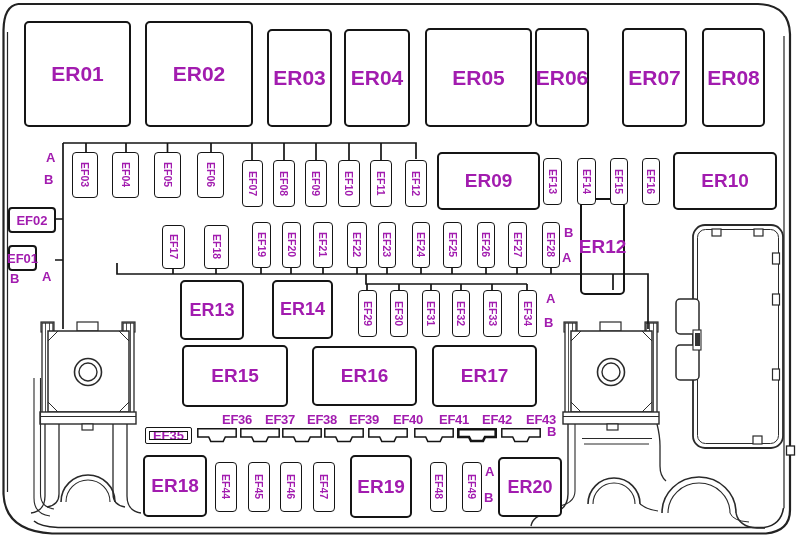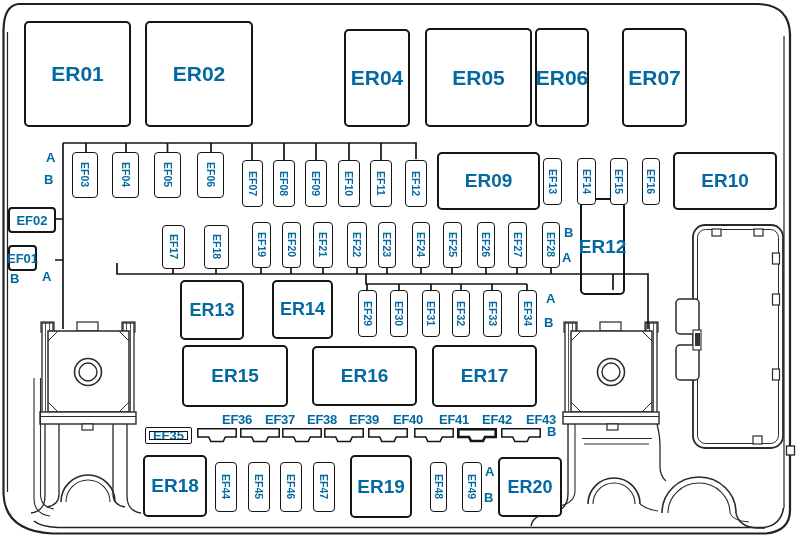--- a/index.html
+++ b/index.html
@@ -1,17 +1,17 @@
 <!DOCTYPE html>
 <html><head>
 <meta charset="utf-8">
 <style>
   html,body{margin:0;padding:0;background:#fff;}
   #stage{position:relative;width:800px;height:538px;background:#fff;overflow:hidden;
-         font-family:"Liberation Sans",sans-serif;color:#0369a1;}
+         font-family:"Liberation Sans",sans-serif;color:#a21caf;}
   .abs{position:absolute;box-sizing:border-box;}
   svg.layer{position:absolute;left:0;top:0;pointer-events:none;}
   .er{border:2px solid #151515;border-radius:5px;background:#fff;display:flex;
       align-items:center;justify-content:center;font-weight:700;z-index:2;}
   .fs21{font-size:21px;} .fs20{font-size:19px;} .fs19{font-size:18px;}
   .fv{border:1.6px solid #151515;border-radius:4px;background:#fff;display:flex;
       align-items:center;justify-content:center;font-weight:700;font-size:10.5px;
       writing-mode:vertical-rl;letter-spacing:0px;z-index:2;}
   .fh{border:2px solid #151515;border-radius:4px;background:#fff;display:flex;
       align-items:center;justify-content:center;font-weight:700;font-size:13px;z-index:2;}
@@ -101,24 +101,26 @@
       <rect x="753" y="436" width="9" height="8" fill="#fff" stroke-width="1.2"></rect>
       <rect x="676" y="299" width="23" height="35" rx="4" fill="#fff" stroke-width="1.5"></rect>
       <rect x="676" y="345" width="23" height="35" rx="4" fill="#fff" stroke-width="1.5"></rect>
       <rect x="693" y="330" width="8" height="20" fill="#fff" stroke-width="1.1"></rect>
       <rect x="695" y="333" width="5" height="13" fill="#333" stroke="none"></rect>
     </g>
   </svg>
 
   <div class="abs er fs21" style="left:24px;top:21px;width:107px;height:106px">ER01</div>
   <div class="abs er fs21" style="left:145px;top:21px;width:108px;height:106px">ER02</div>
+  <div class="abs er fs21" style="left:267px;top:29px;width:65px;height:98px">ER03</div>
   <div class="abs er fs21" style="left:344px;top:29px;width:66px;height:98px">ER04</div>
   <div class="abs er fs21" style="left:425px;top:28px;width:107px;height:99px">ER05</div>
   <div class="abs er fs21" style="left:535px;top:28px;width:54px;height:99px">ER06</div>
   <div class="abs er fs21" style="left:622px;top:28px;width:65px;height:99px">ER07</div>
+  <div class="abs er fs21" style="left:702px;top:28px;width:63px;height:99px">ER08</div>
   <div class="abs er fs20" style="left:437px;top:152px;width:103px;height:58px">ER09</div>
   <div class="abs er fs20" style="left:673px;top:152px;width:104px;height:58px">ER10</div>
   <div class="abs er fs20" style="left:580px;top:198px;width:45px;height:97px">ER12</div>
   <div class="abs er fs19" style="left:180px;top:280px;width:64px;height:60px">ER13</div>
   <div class="abs er fs19" style="left:272px;top:280px;width:61px;height:59px">ER14</div>
   <div class="abs er fs20" style="left:182px;top:345px;width:106px;height:62px">ER15</div>
   <div class="abs er fs20" style="left:312px;top:346px;width:105px;height:60px">ER16</div>
   <div class="abs er fs20" style="left:432px;top:345px;width:105px;height:62px">ER17</div>
   <div class="abs er fs20" style="left:143px;top:455px;width:64px;height:62px">ER18</div>
   <div class="abs er fs20" style="left:350px;top:455px;width:62px;height:63px">ER19</div>

